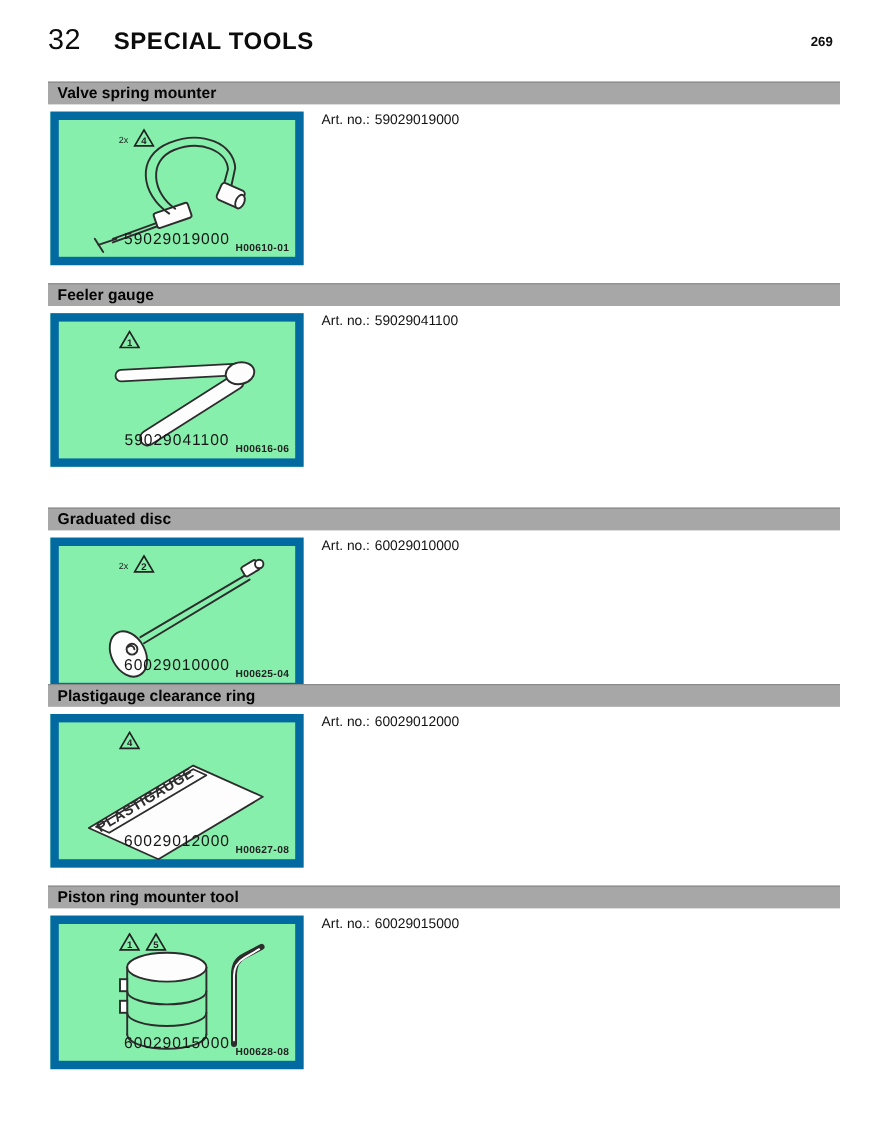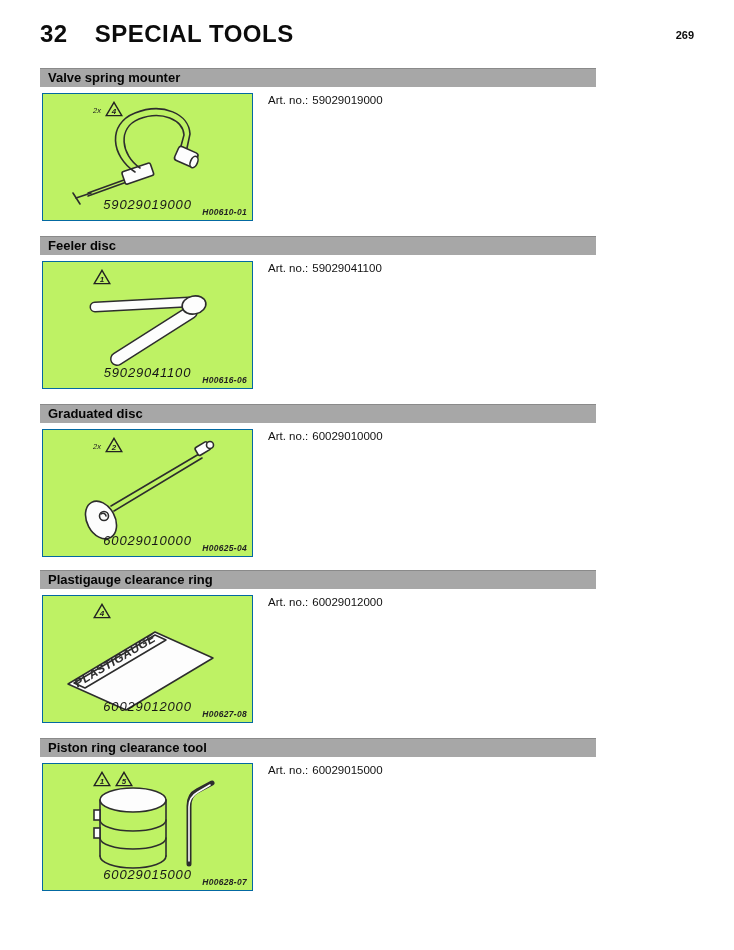--- a/index.html
+++ b/index.html
@@ -5,32 +5,32 @@
   * { margin:0; padding:0; box-sizing:border-box; }
   html,body { width:734px; height:950px; }
   body {
     background:#ffffff;
     font-family:"Liberation Sans", sans-serif;
     color:#0c0c0c;
     position:relative;
     overflow:hidden;
   }
   .page-header { position:absolute; top:20px; left:40px; }
-  .chapter-number { font-size:24px; font-weight:bold; letter-spacing:0.5px; }
-  .page-title { font-size:24px; font-weight:bold; letter-spacing:0.5px; margin-left:27px; }
+  .chapter-number { font-size:24px; font-weight:normal; letter-spacing:0.5px; }
+  .page-title { font-size:20px; font-weight:bold; letter-spacing:0.5px; margin-left:27px; }
   .page-number { position:absolute; top:29px; right:40px; font-size:11px; font-weight:bold; }
 
-  .section { position:absolute; left:40px; width:556px; }
+  .section { position:absolute; left:40px; width:660px; }
   .section-bar {
     height:19px; background:#a7a7a7; border-top:1px solid #8a8a8a;
     font-size:13px; font-weight:bold; line-height:18px; padding-left:8px; color:#050505;
   }
   .figure-box {
     position:absolute; left:2px; top:25px; width:211px; height:128px;
-    border:1px solid #0369a1; background:#bef264;font-style:italic;
+    border:7px solid #0369a1; background:#86efac;
   }
   .art-line { position:absolute; left:228px; top:26px; font-size:11.5px; color:#111; }
   .art-label { margin-right:4px; }
 
   .marker-row {
     position:absolute; top:7px; left:50px;
     display:flex; align-items:flex-end; gap:4px; z-index:2;
   }
   .marker-prefix { font-size:7.5px; color:#222; padding-bottom:2px; }
   .warn-tri { display:block; }
@@ -79,21 +79,21 @@
     </svg>
     <div class="tool-number">59029019000</div>
     <div class="figure-code">H00610-01</div>
   </div>
   <div class="art-line">
     <span class="art-label">Art. no.:</span><span>59029019000</span>
   </div>
 </div>
 
 <div class="section" style="top:236px;">
-  <div class="section-bar">Feeler disc</div>
+  <div class="section-bar">Feeler gauge</div>
   <div class="figure-box">
     <div class="marker-row">
       <svg class="warn-tri" width="18" height="16" viewBox="0 0 18 16">
         <path d="M9 1.3 L16.8 14.6 L1.2 14.6 Z" fill="none" stroke="#222" stroke-width="1.4"></path>
         <text x="9" y="13" text-anchor="middle" font-size="8" font-weight="bold" fill="#222">1</text>
       </svg>
     </div>
     <svg class="tool-drawing" viewBox="0 0 211 128">
       <g stroke-linecap="round" fill="none">
         <path d="M52,45 L146,40" stroke="#2d2d2d" stroke-width="11"></path>
@@ -104,21 +104,21 @@
       </g>
     </svg>
     <div class="tool-number">59029041100</div>
     <div class="figure-code">H00616-06</div>
   </div>
   <div class="art-line">
     <span class="art-label">Art. no.:</span><span>59029041100</span>
   </div>
 </div>
 
-<div class="section" style="top:404px;">
+<div class="section" style="top:423px;">
   <div class="section-bar">Graduated disc</div>
   <div class="figure-box">
     <div class="marker-row">
       <span class="marker-prefix">2x</span>
       <svg class="warn-tri" width="18" height="16" viewBox="0 0 18 16">
         <path d="M9 1.3 L16.8 14.6 L1.2 14.6 Z" fill="none" stroke="#222" stroke-width="1.4"></path>
         <text x="9" y="13" text-anchor="middle" font-size="8" font-weight="bold" fill="#222">2</text>
       </svg>
     </div>
     <svg class="tool-drawing" viewBox="0 0 211 128">
@@ -158,21 +158,21 @@
     </svg>
     <div class="tool-number">60029012000</div>
     <div class="figure-code">H00627-08</div>
   </div>
   <div class="art-line">
     <span class="art-label">Art. no.:</span><span>60029012000</span>
   </div>
 </div>
 
 <div class="section" style="top:738px;">
-  <div class="section-bar">Piston ring clearance tool</div>
+  <div class="section-bar">Piston ring mounter tool</div>
   <div class="figure-box">
     <div class="marker-row">
       <svg class="warn-tri" width="18" height="16" viewBox="0 0 18 16">
         <path d="M9 1.3 L16.8 14.6 L1.2 14.6 Z" fill="none" stroke="#222" stroke-width="1.4"></path>
         <text x="9" y="13" text-anchor="middle" font-size="8" font-weight="bold" fill="#222">1</text>
       </svg>
       <svg class="warn-tri" width="18" height="16" viewBox="0 0 18 16">
         <path d="M9 1.3 L16.8 14.6 L1.2 14.6 Z" fill="none" stroke="#222" stroke-width="1.4"></path>
         <text x="9" y="13" text-anchor="middle" font-size="8" font-weight="bold" fill="#222">5</text>
       </svg>
@@ -185,18 +185,18 @@
         <path d="M123,36 L123,92"></path>
         <path d="M57,92 A33,12 0 0 0 123,92"></path>
         <path d="M57,56 A33,11 0 0 0 123,56"></path>
         <path d="M57,74 A33,11 0 0 0 123,74"></path>
         <ellipse cx="90" cy="36" rx="33" ry="12" fill="#fdfdfd"></ellipse>
         <rect x="51" y="46" width="6" height="10" fill="#fdfdfd"></rect>
         <rect x="51" y="64" width="6" height="10" fill="#fdfdfd"></rect>
       </g>
     </svg>
     <div class="tool-number">60029015000</div>
-    <div class="figure-code">H00628-07</div>
+    <div class="figure-code">H00628-08</div>
   </div>
   <div class="art-line">
     <span class="art-label">Art. no.:</span><span>60029015000</span>
   </div>
 </div>
 
 </body></html>

